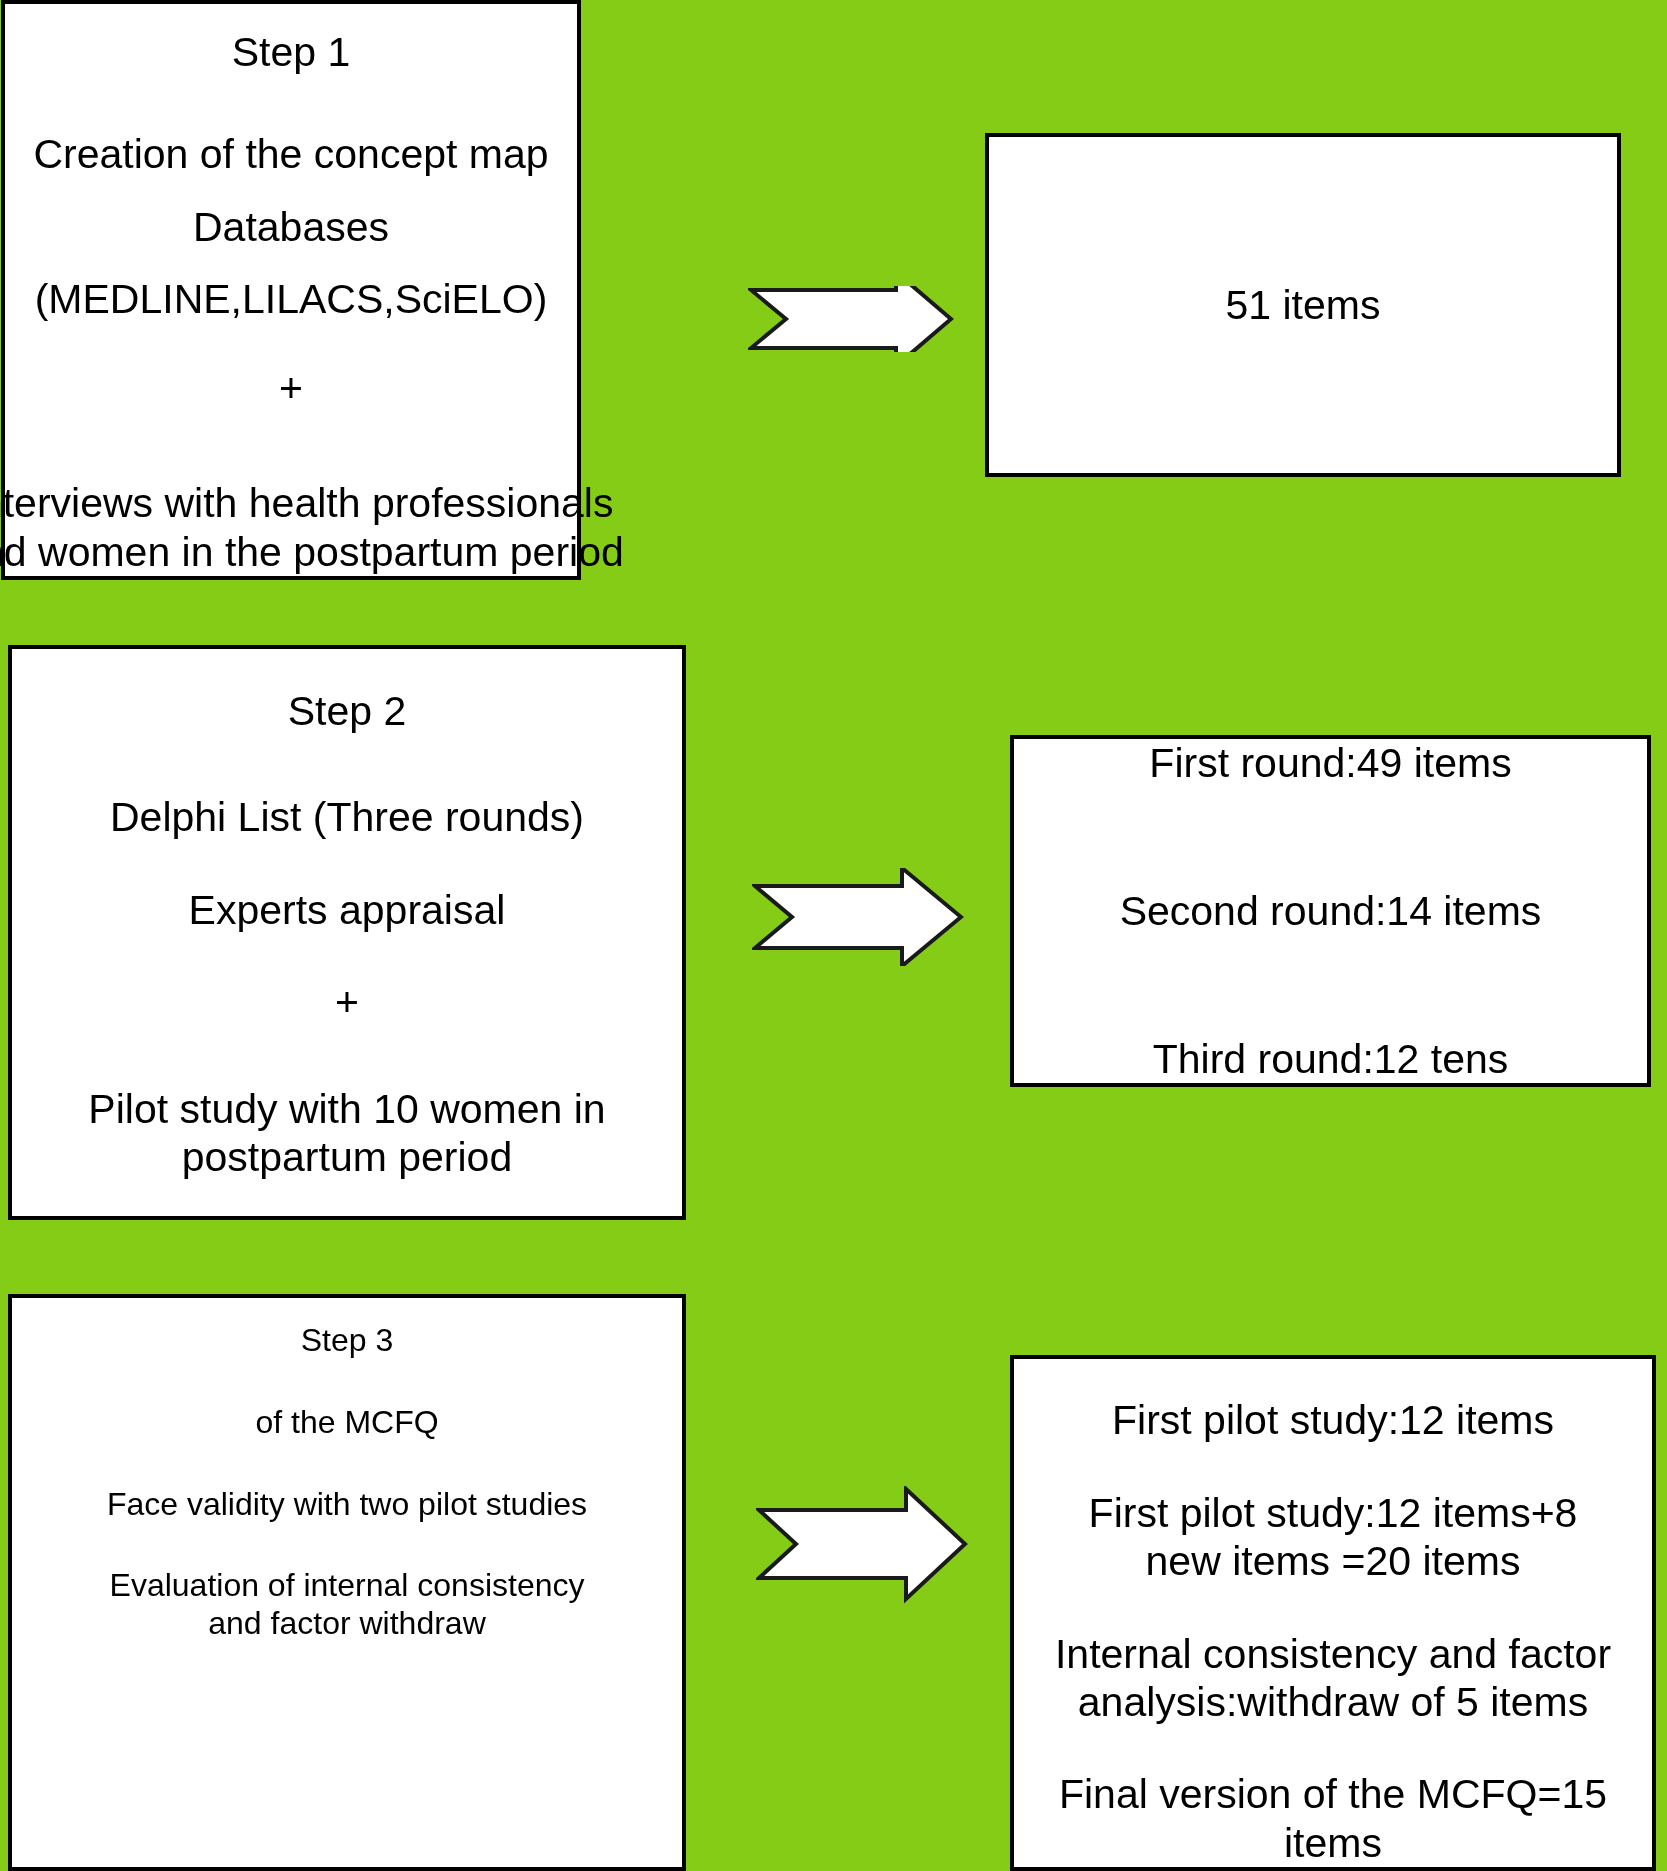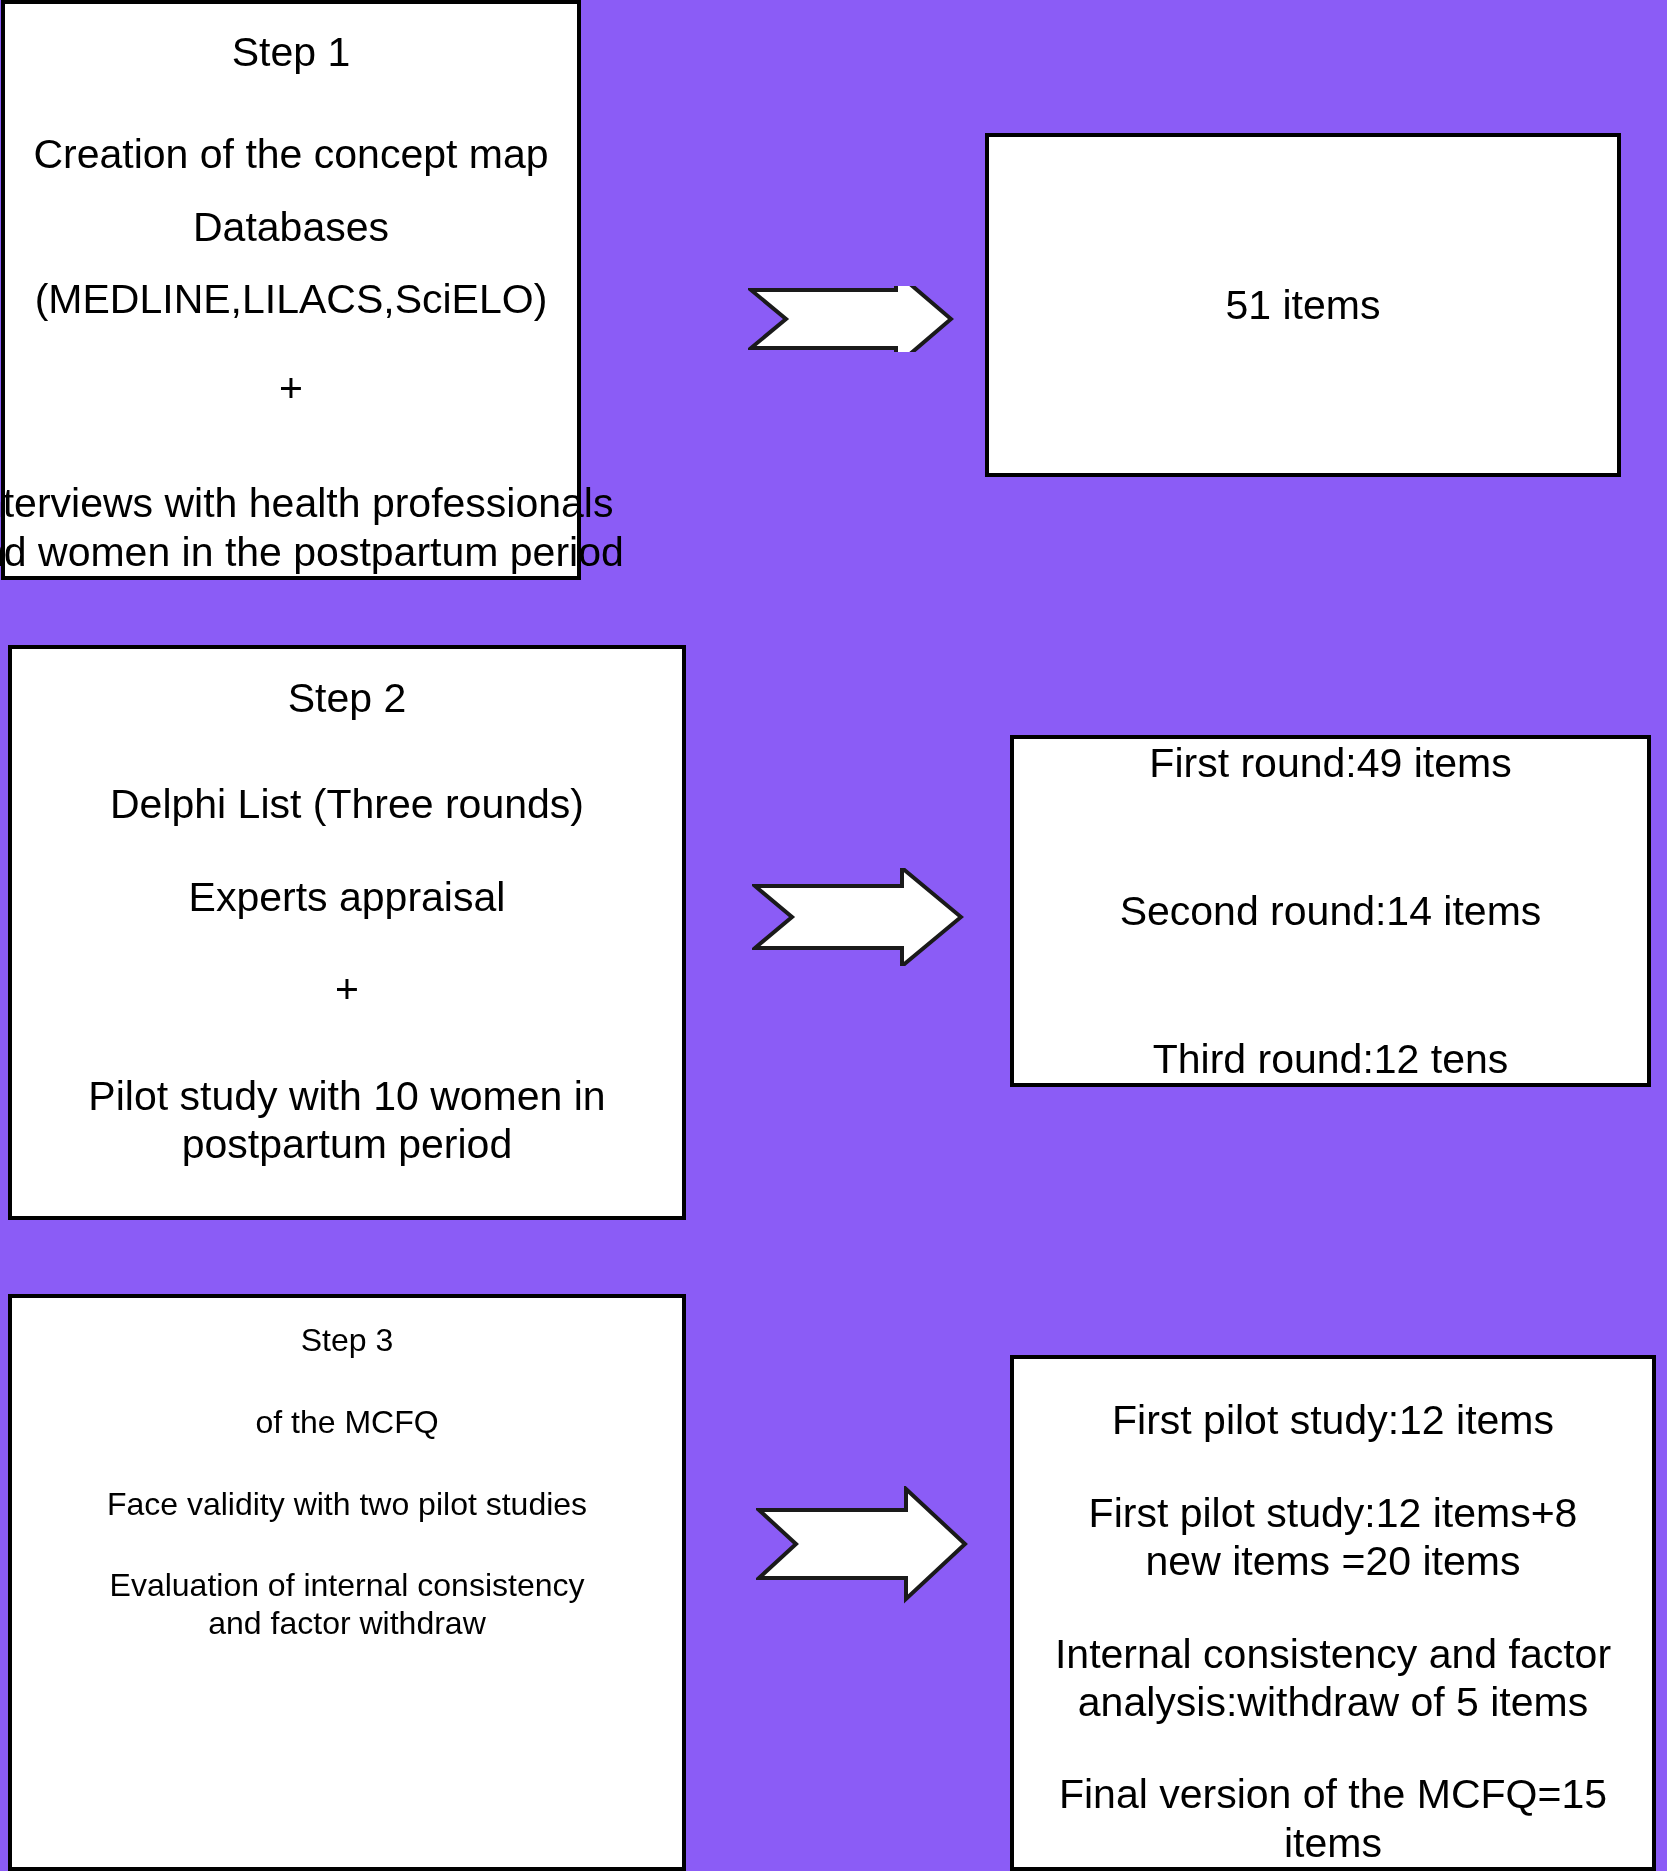--- a/index.html
+++ b/index.html
@@ -9,21 +9,21 @@
     background: #ffffff;
   }
   body {
     font-family: "Liberation Sans", sans-serif;
     color: #000000;
   }
   #canvas {
     position: relative;
     width: 1667px;
     height: 1871px;
-    background: #8b5cf6;
+    background: #84cc16;
     overflow: hidden;
   }
   .box {
     position: absolute;
     box-sizing: border-box;
     border: 4px solid #000000;
     background: #ffffff;
     display: flex;
     flex-direction: column;
     align-items: center;
@@ -60,21 +60,21 @@
     left: 985px; top: 133px;
     width: 636px; height: 344px;
     justify-content: center;
     font-size: 41px;
   }
 
   
   #step2-box {
     left: 8px; top: 645px;
     width: 678px; height: 575px;
-    padding-top: 25px;
+    padding-top: 38px;
     font-size: 41px;
   }
 
   
   #result2-box {
     left: 1010px; top: 735px;
     width: 641px; height: 352px;
     justify-content: center;
     font-size: 41px;
     gap: 28px;

